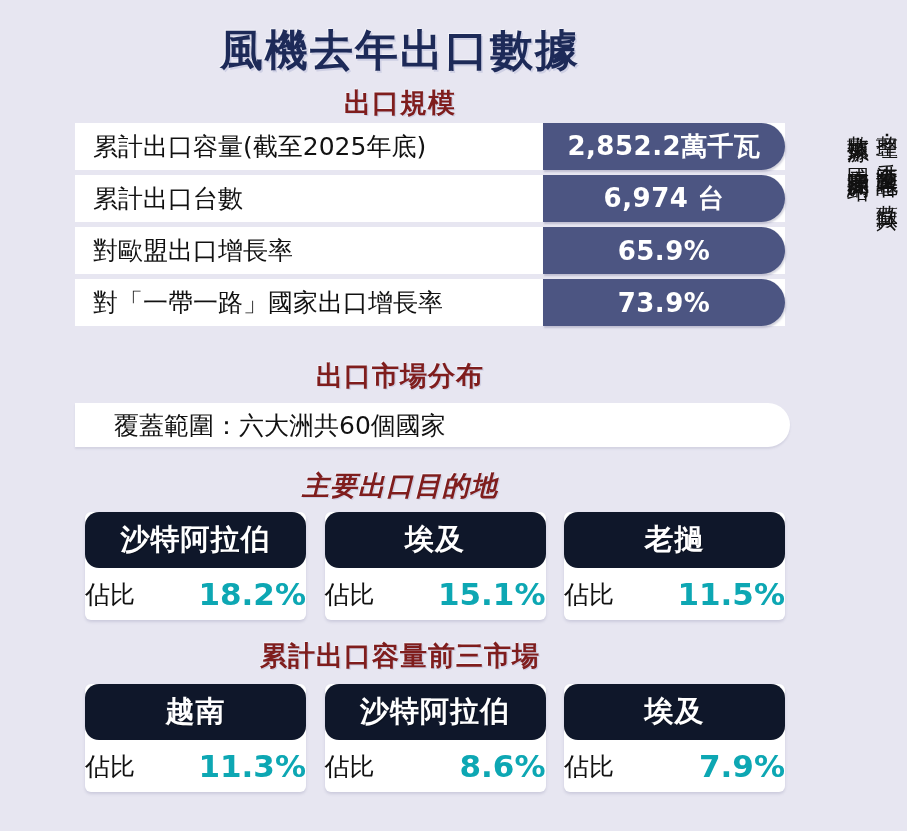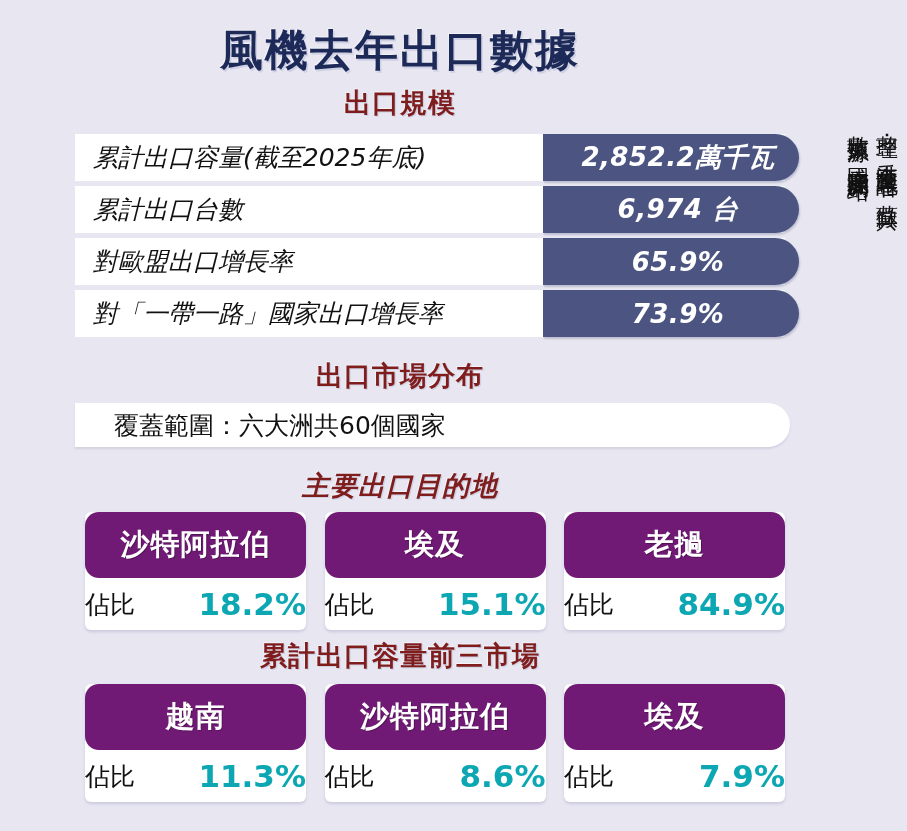--- a/index.html
+++ b/index.html
@@ -56,23 +56,22 @@
   }
   #sub-title-1 { top: 85px; }
   #sec-head-market { top: 358px; }
   #sec-head-dest   { top: 468px; font-style: italic; }
   #sec-head-top3   { top: 638px; }
 
   
   .stat-rows {
     position: absolute;
     left: 75px;
-    top: 134px;
+    top: 123px;
     width: 710px;
-    font-style: italic;
   }
   .stat-row {
     position: relative;
     height: 47px;
     margin-bottom: 5px;
     background: #ffffff;
     display: flex;
     align-items: center;
   }
   .stat-label {
@@ -92,21 +91,20 @@
     background: #4c5582;
     border-radius: 0 24px 24px 0;
     display: flex;
     align-items: center;
     justify-content: center;
     color: #ffffff;
     font-size: 26px;
     font-weight: bold;
     letter-spacing: 0.5px;
     box-shadow: 1px 2px 2px rgba(90,90,130,0.28);
-    padding-left: 14px;
   }
 
   
   .coverage-bar {
     position: absolute;
     left: 75px;
     top: 403px;
     width: 715px;
     height: 44px;
     background: #ffffff;
@@ -135,22 +133,22 @@
 
   .dest-card {
     width: 221px;
     background: #ffffff;
     border-radius: 6px;
     box-shadow: 0 2px 3px rgba(110,110,150,0.22);
     overflow: visible;
     position: relative;
   }
   .dest-head {
-    height: 66px;
-    background: #701a75;
+    height: 56px;
+    background: #0f172a;
     border-radius: 14px;
     display: flex;
     align-items: center;
     justify-content: center;
     color: #ffffff;
     font-size: 29px;
     font-weight: bold;
     letter-spacing: 1px;
     text-shadow: 1px 1px 0 rgba(0,0,0,0.25);
   }
@@ -253,21 +251,21 @@
         <div class="dest-body">
           <span class="share-label">佔比</span>
           <span class="share-value">15.1%</span>
         </div>
       </div>
 
       <div class="dest-card">
         <div class="dest-head">老撾</div>
         <div class="dest-body">
           <span class="share-label">佔比</span>
-          <span class="share-value">84.9%</span>
+          <span class="share-value">11.5%</span>
         </div>
       </div>
 
     </div>
 
     <div class="sub-title" id="sec-head-top3">累計出口容量前三市場</div>
 
     <div class="card-row" id="card-row-top3">
 
       <div class="dest-card">

